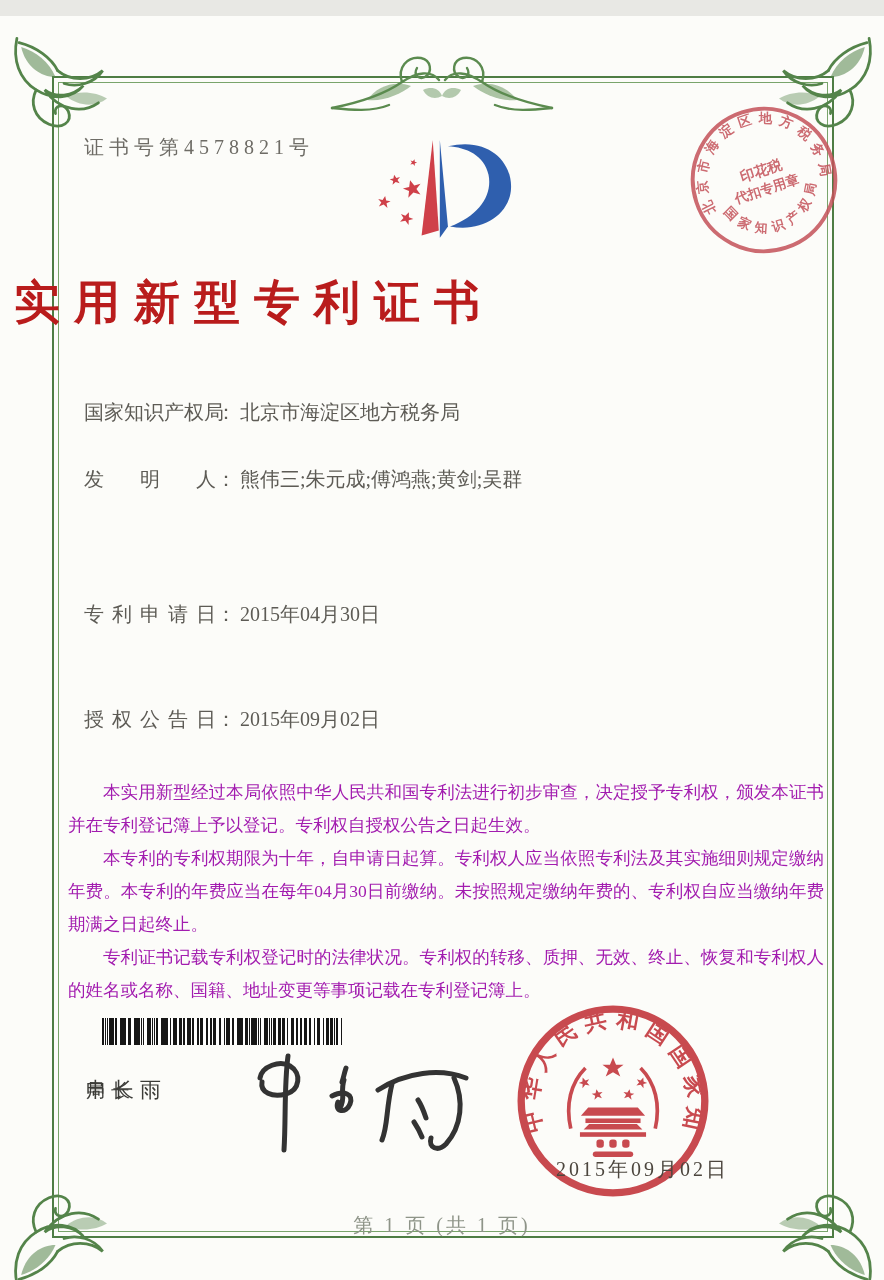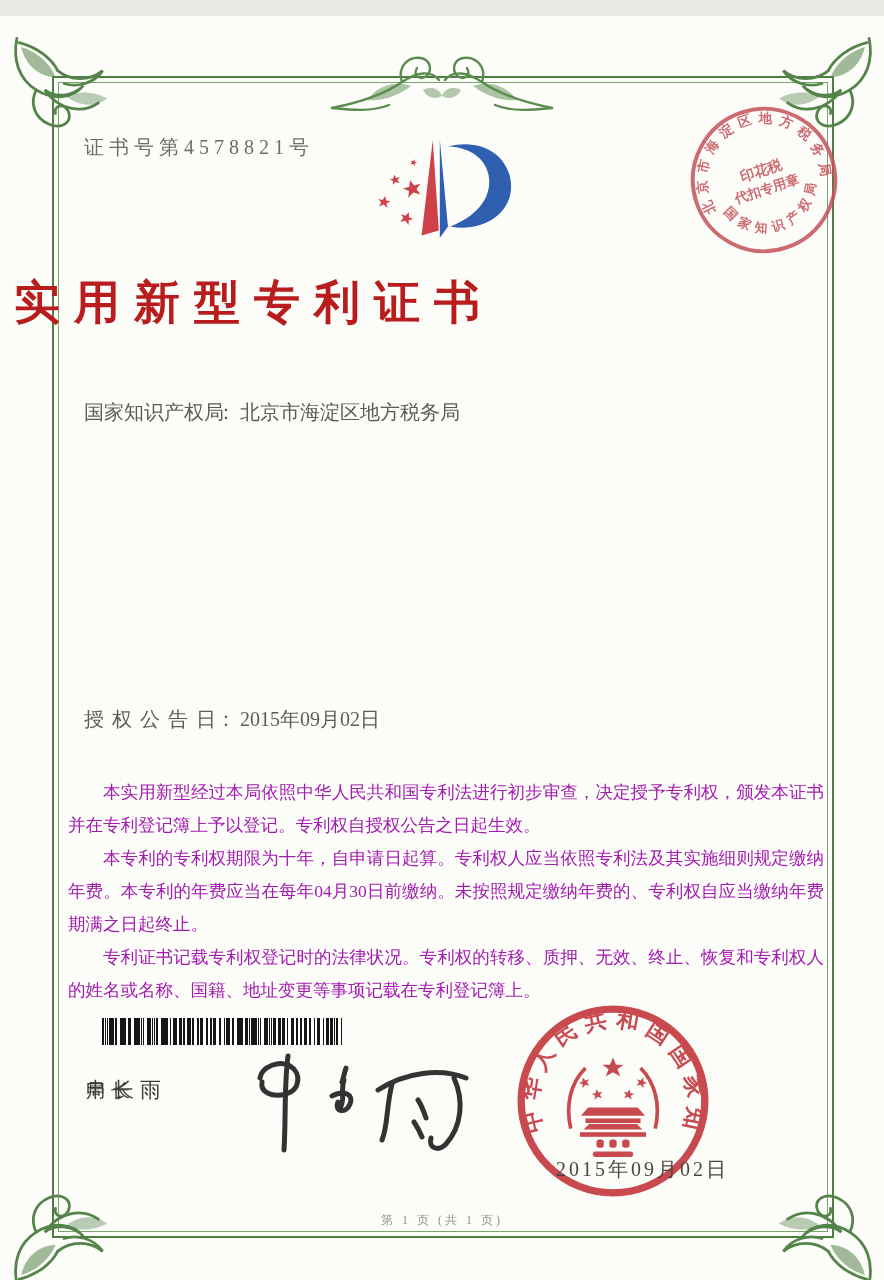--- a/index.html
+++ b/index.html
@@ -42,21 +42,21 @@
       repeating-linear-gradient(90deg,#161616 0 2px,transparent 2px 5px,#161616 5px 6px,transparent 6px 9px),
       repeating-linear-gradient(90deg,#161616 0 1px,transparent 1px 7px,#161616 7px 10px,transparent 10px 13px),
       repeating-linear-gradient(90deg,transparent 0 3px,#161616 3px 4px,transparent 4px 11px,#161616 11px 12px,transparent 12px 17px);}
   .signer-title{position:absolute;left:86px;top:1062px;font-size:19px;letter-spacing:6px;color:#3c3c38;}
   .signer-name{position:absolute;left:86px;top:1060px;font-size:21px;letter-spacing:6px;color:#3c3c38;}
   .autograph{position:absolute;left:222px;top:1022px;width:268px;height:120px;}
   .office-seal{position:absolute;left:512px;top:984px;width:202px;height:202px;opacity:.93;}
   .seal-date{position:absolute;left:556px;top:1140px;font-size:20px;letter-spacing:3px;
     color:#4c463e;z-index:5;}
   .page-footer{position:absolute;left:0;right:0;top:1196px;text-align:center;
-    font-size:12px;letter-spacing:3px;color:#8e9488;}
+    font-size:20px;letter-spacing:3px;color:#8e9488;}
   svg{display:block;}
 </style>
 </head>
 <body>
 
 <div class="page">
 
   <svg width="0" height="0" style="position:absolute">
     <defs>
       <path id="star" d="M0,-10 L2.9,-3.1 10,-3.1 4.2,1.2 6.9,8.1 0,4 -6.9,8.1 -4.2,1.2 -10,-3.1 -2.9,-3.1 Z"></path>
@@ -128,20 +128,26 @@
       <textPath href="#taxBottom" startOffset="0" textLength="126">国家知识产权局</textPath>
     </text>
     <text x="85" y="80" text-anchor="middle" font-size="14.5" font-weight="700" fill="#c4525a">印花税</text>
     <text x="85" y="99" text-anchor="middle" font-size="13.5" font-weight="700" fill="#c4525a">代扣专用章</text>
   </svg>
 
   <div class="title">实用新型专利证书</div>
 
   <div class="field f0">
     <span class="flabel">国家知识产权局</span><span class="fcolon">：</span><span>北京市海淀区地方税务局</span>
+  </div>
+  <div class="field f1">
+    <span class="flabel">发明人</span><span class="fcolon">：</span><span>熊伟三;朱元成;傅鸿燕;黄剑;吴群</span>
+  </div>
+  <div class="field f3">
+    <span class="flabel">专利申请日</span><span class="fcolon">：</span><span>2015年04月30日</span>
   </div>
   <div class="field f5">
     <span class="flabel">授权公告日</span><span class="fcolon">：</span><span>2015年09月02日</span>
   </div>
 
   <div class="body-text">
     <p>本实用新型经过本局依照中华人民共和国专利法进行初步审查，决定授予专利权，颁发本证书并在专利登记簿上予以登记。专利权自授权公告之日起生效。</p>
     <p>本专利的专利权期限为十年，自申请日起算。专利权人应当依照专利法及其实施细则规定缴纳年费。本专利的年费应当在每年04月30日前缴纳。未按照规定缴纳年费的、专利权自应当缴纳年费期满之日起终止。</p>
     <p>专利证书记载专利权登记时的法律状况。专利权的转移、质押、无效、终止、恢复和专利权人的姓名或名称、国籍、地址变更等事项记载在专利登记簿上。</p>
   </div>

